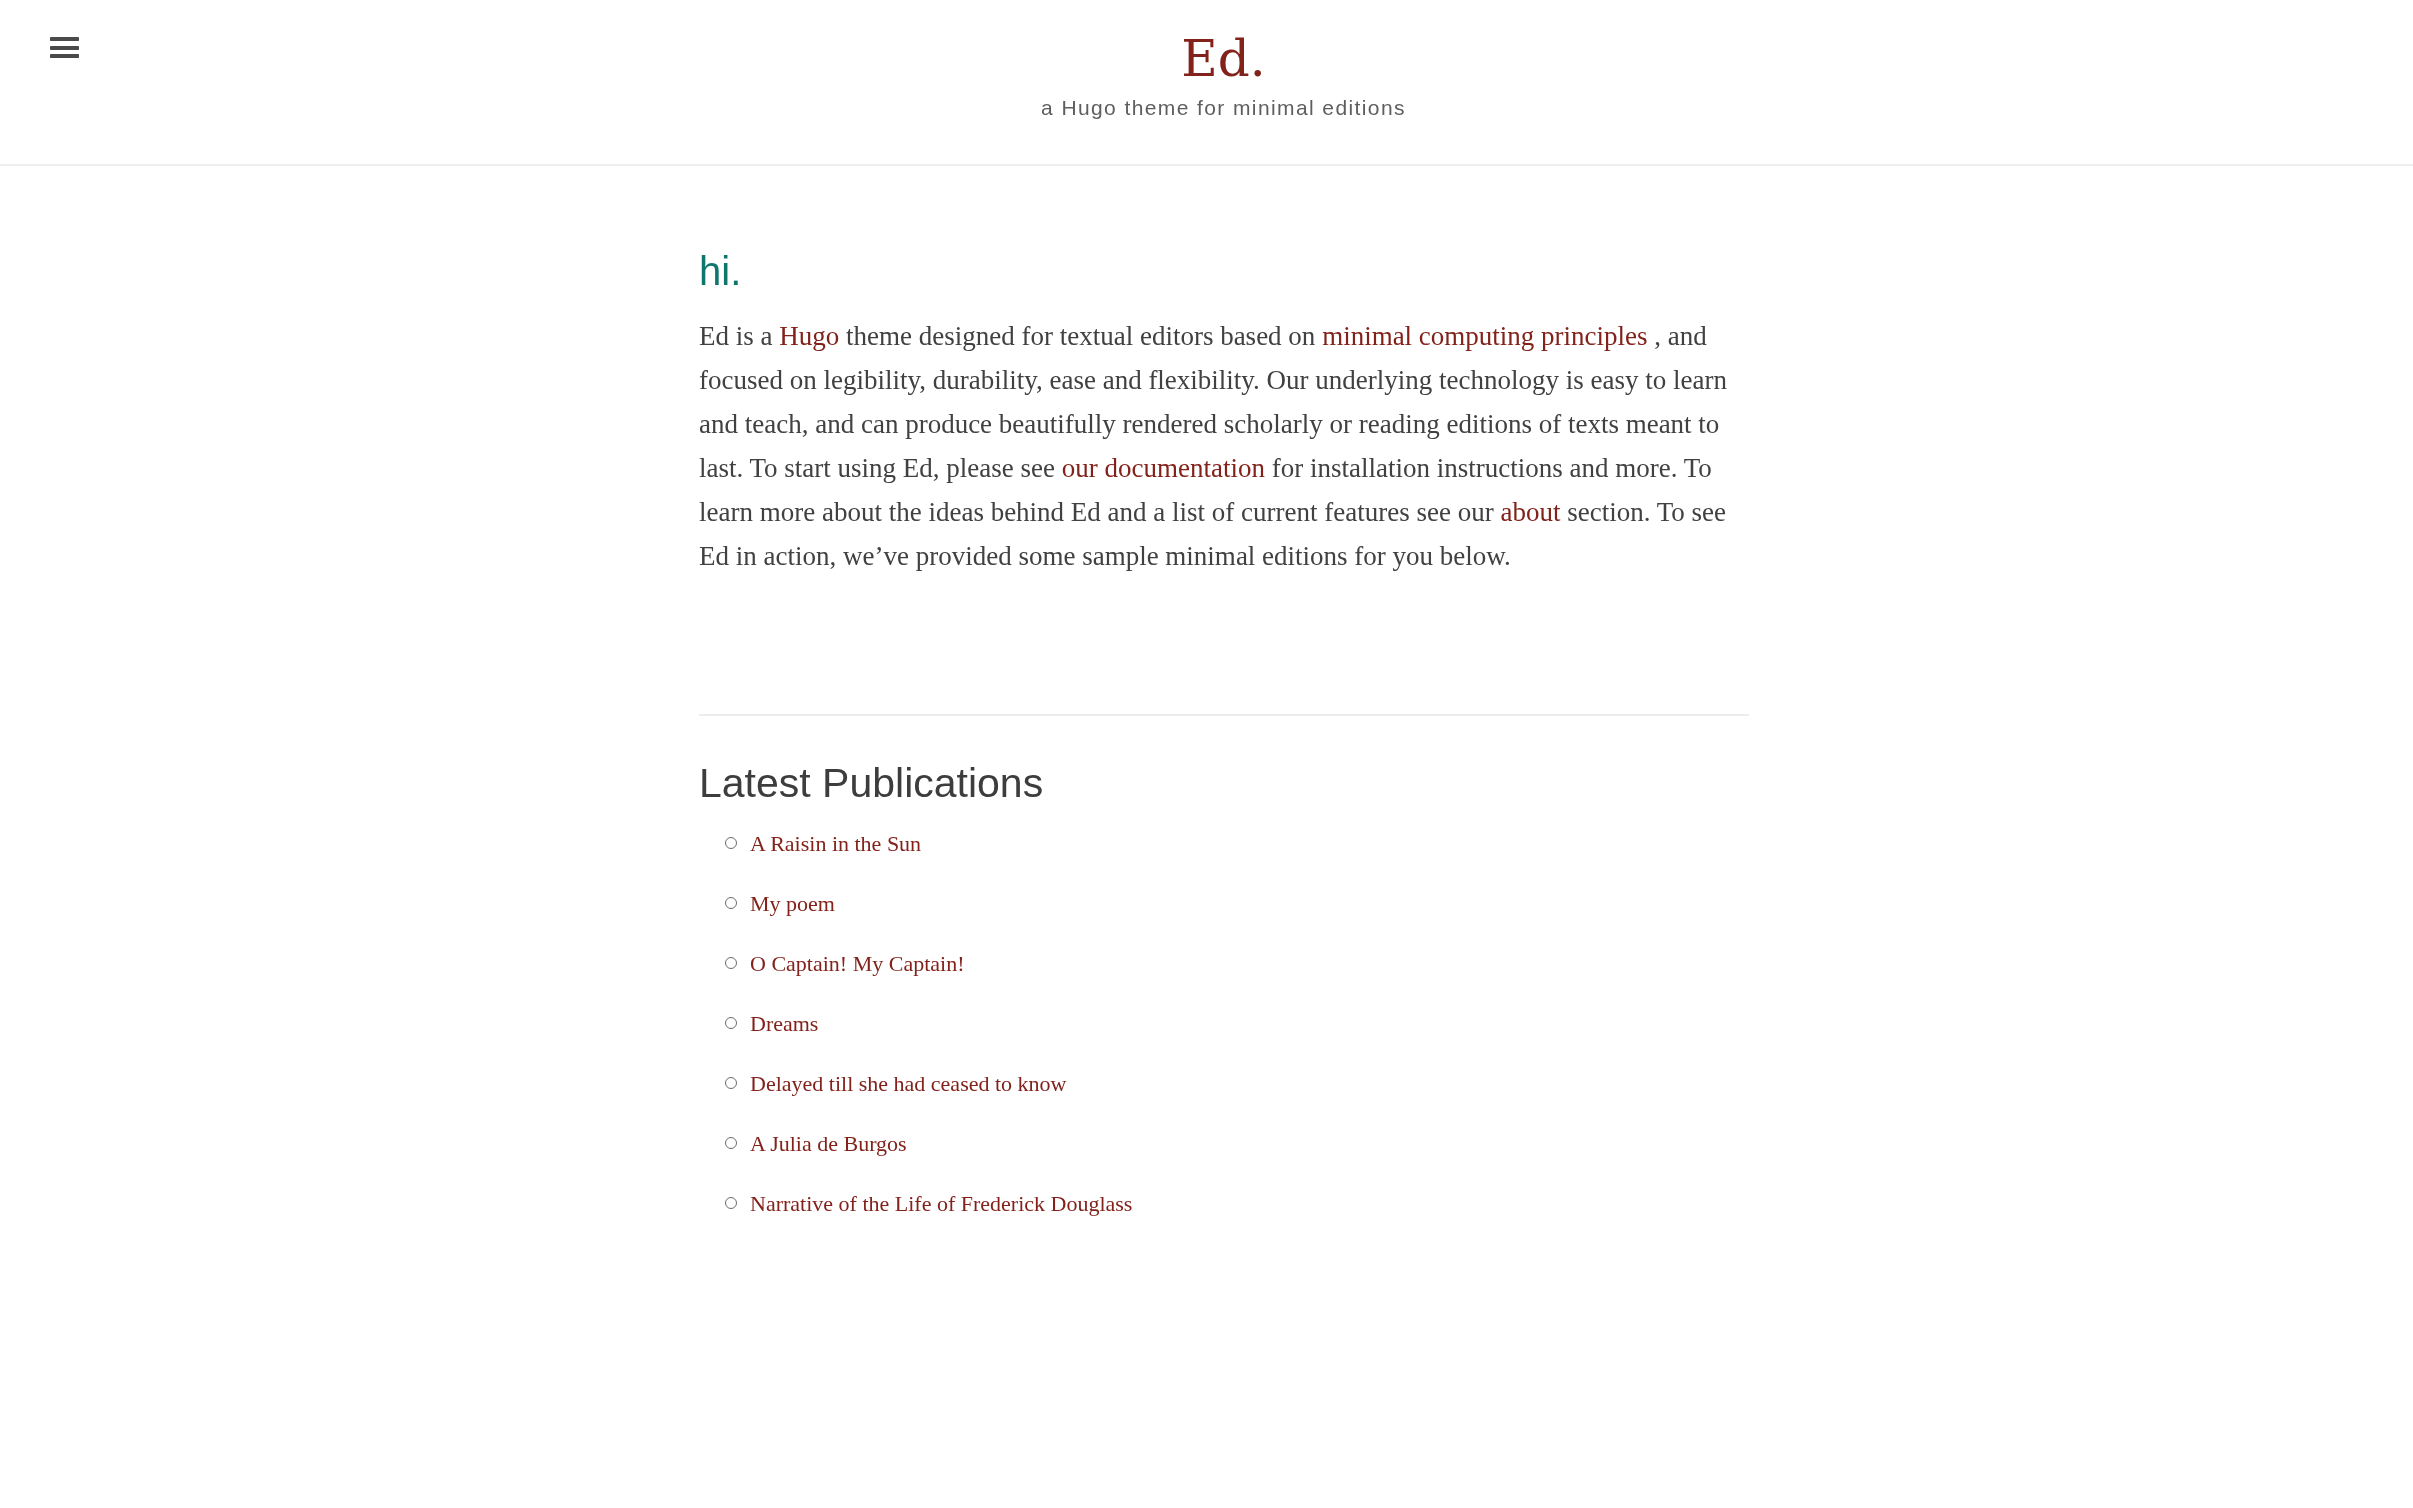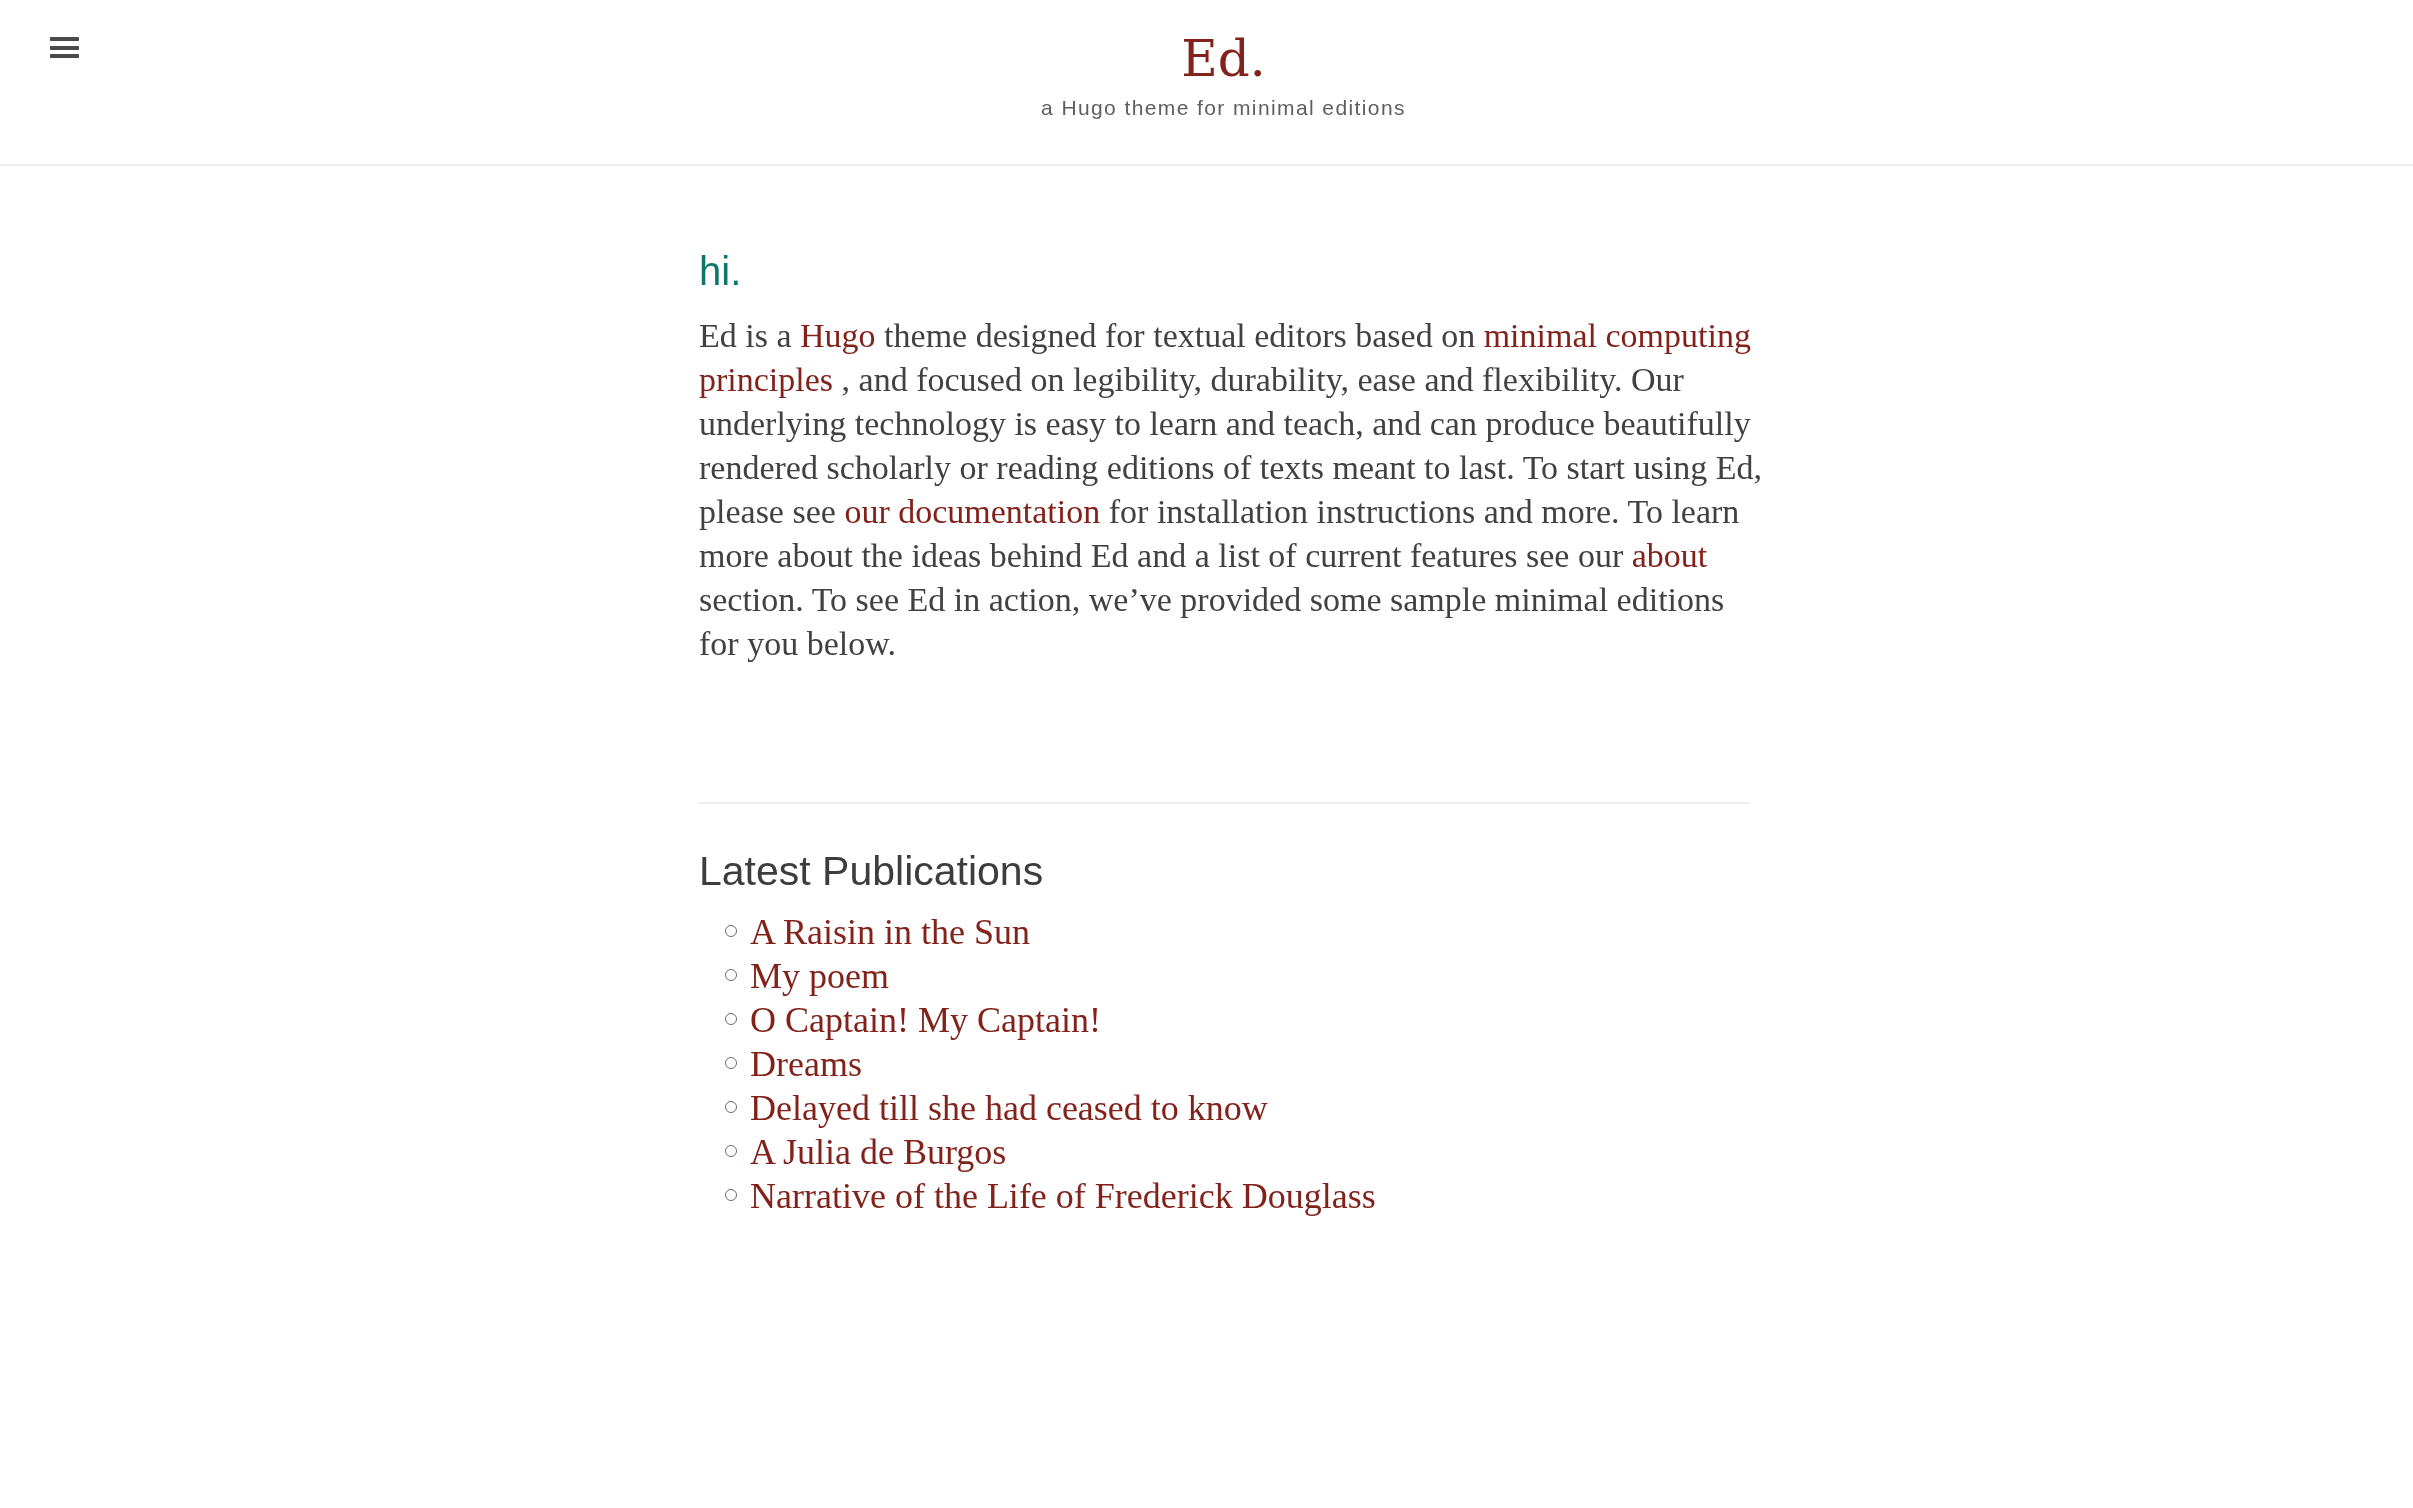--- a/index.html
+++ b/index.html
@@ -69,21 +69,21 @@
   }
   .page-heading {
     font-family: "Liberation Sans", sans-serif;
     font-weight: 400;
     font-size: 40px;
     line-height: 48px;
     color: #0f766e;
     margin: 81px 0 0 0;
   }
   .intro {
-    font-size: 34px;
+    font-size: 27px;
     line-height: 44px;
     color: #414141;
     margin: 18.7px 0 0 0;
   }
   .intro a, .pub-link {
     color: #82221b;
     text-decoration: none;
   }
   .section-divider {
     border: 0;
@@ -99,23 +99,24 @@
     color: #3d3d3d;
     margin: 47px 0 0 0;
   }
   .publications-list {
     list-style: none;
     margin: 19.4px 0 0 0;
     padding: 0;
   }
   .publications-list li {
     position: relative;
-    font-size: 36px;
+    font-size: 22px;
     line-height: 44px;
     padding-left: 51px;
+    margin-top: 16px;
   }
   .publications-list li::before {
     content: "";
     position: absolute;
     left: 26px;
     top: 15px;
     width: 10px;
     height: 10px;
     border: 1.4px solid #6b6b6b;
     border-radius: 50%;

